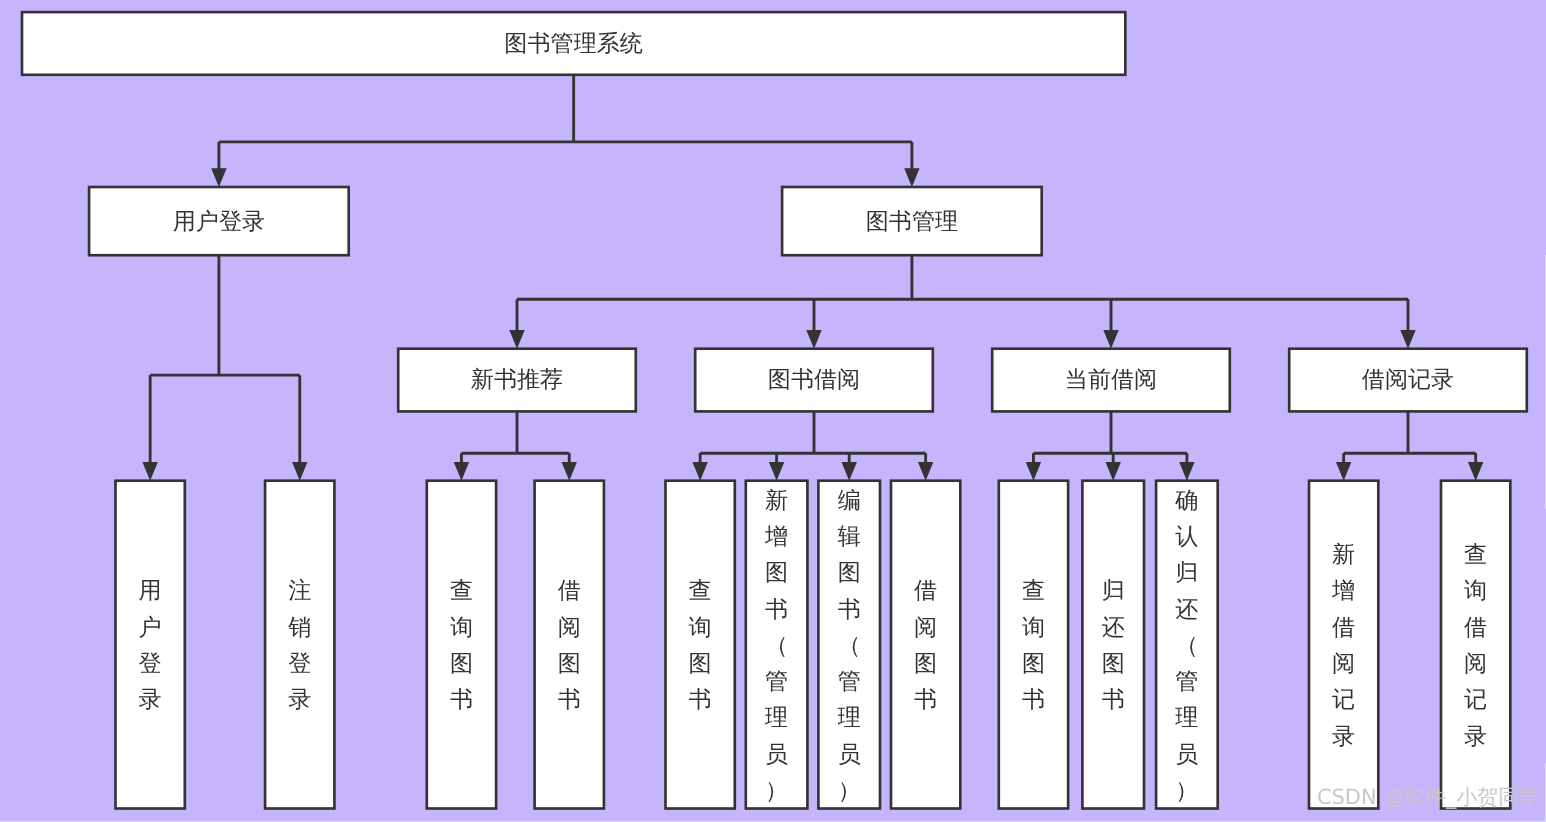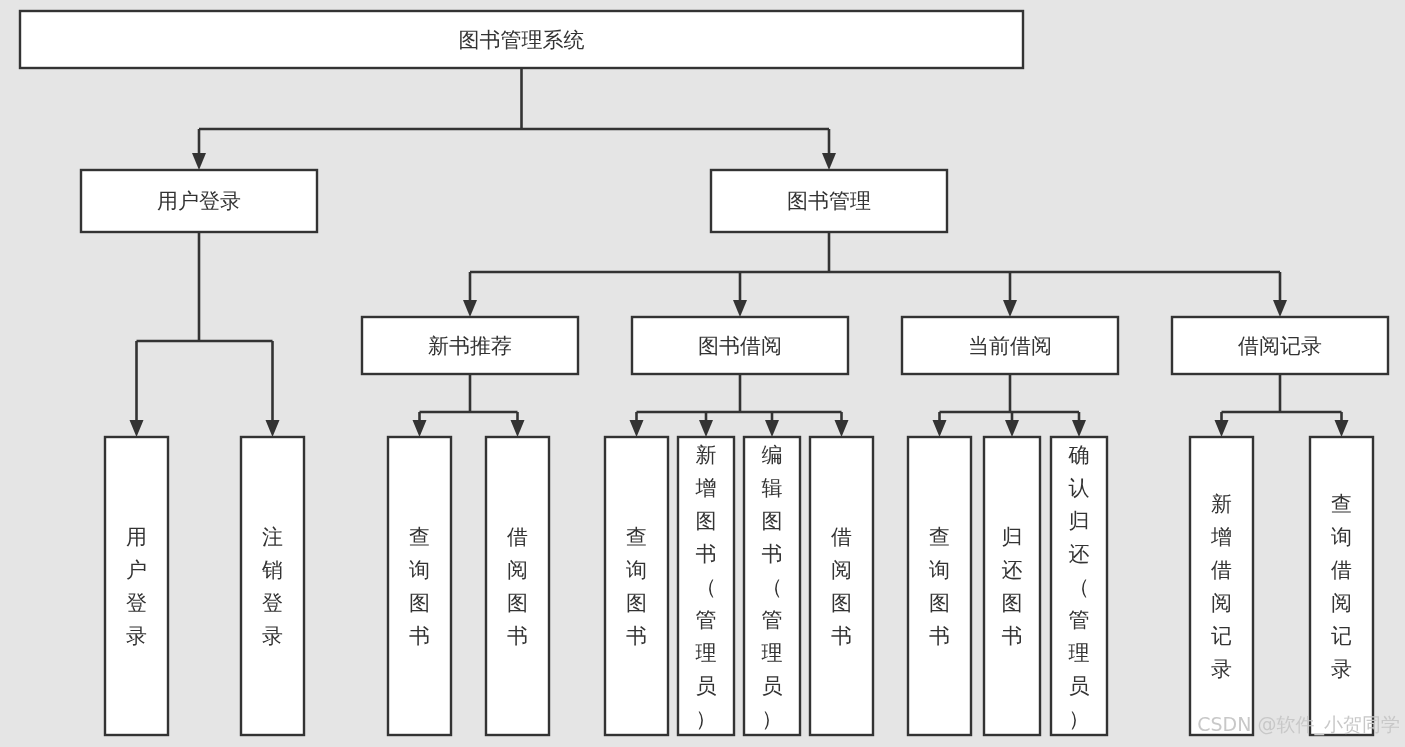--- a/index.html
+++ b/index.html
@@ -11,21 +11,21 @@
   body {
     font-family: "DejaVu Sans", "Liberation Sans", sans-serif;
     width: 1405px;
     height: 747px;
     overflow: hidden;
   }
   #diagram-root {
     position: relative;
     width: 1405px;
     height: 747px;
-    background: #e5e5e5;
+    background: #c4b5fd;
   }
   svg.tree-canvas {
     position: absolute;
     left: 0;
     top: 0;
     width: 1405px;
     height: 747px;
   }
   .node-box {
     fill: #ffffff;

